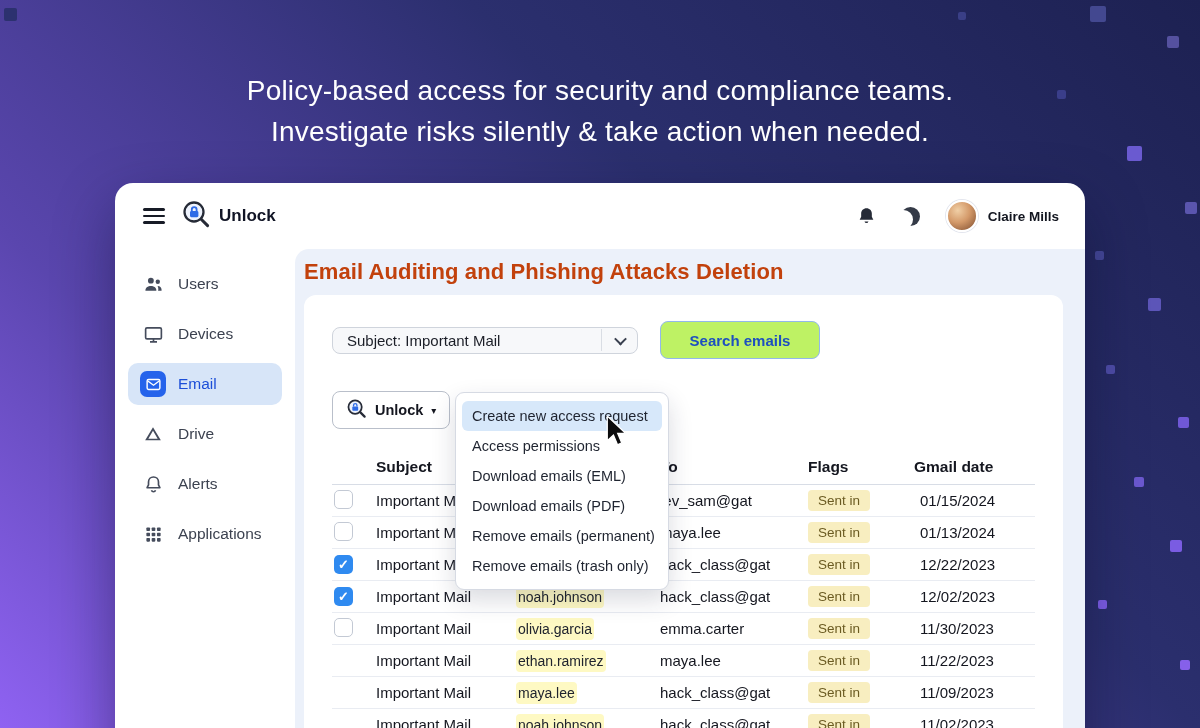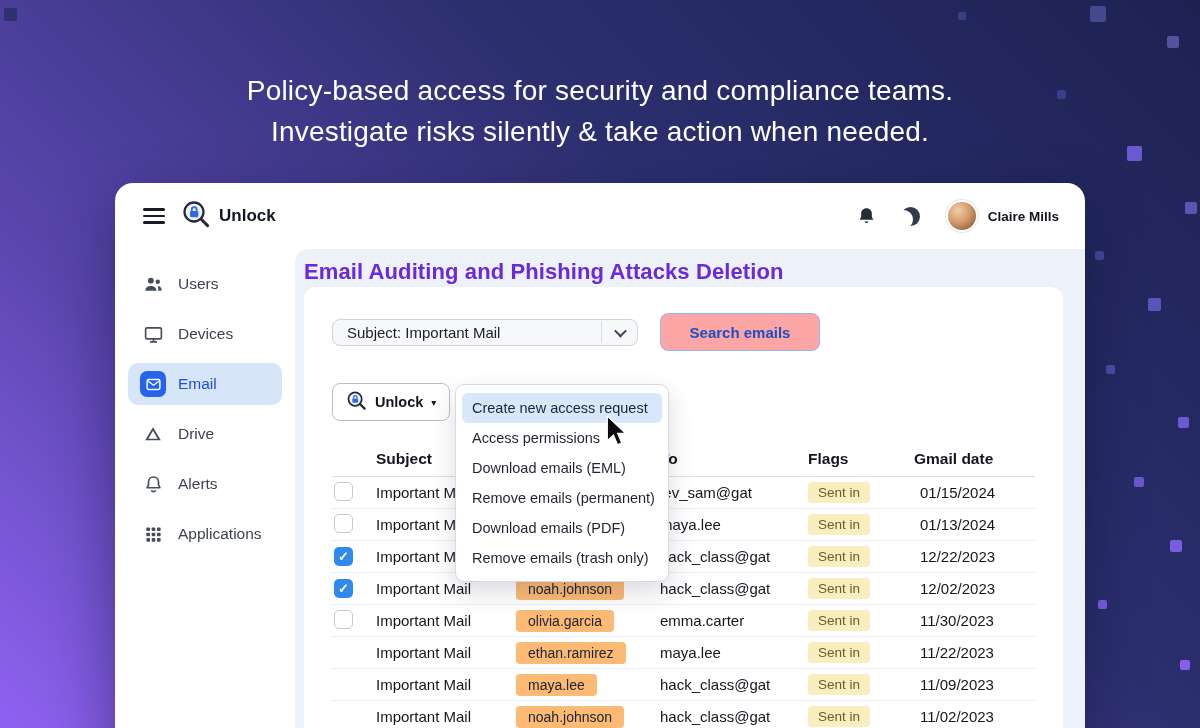--- a/index.html
+++ b/index.html
@@ -36,31 +36,31 @@
                border-radius:10px; cursor:pointer; }
   .side-item.active { background:#d7e5f8; }
   .side-ico { width:26px; height:26px; display:flex; align-items:center; justify-content:center; color:#454c5c; }
   .side-ico.active-ico { background:#2563eb; border-radius:7px; }
   .side-label { font-size:15.5px; color:#3c4250; font-weight:400; }
   .side-item.active .side-label { color:#1d4fd8; font-weight:400; }
 
   
   .main { position:absolute; left:180px; top:66px; right:0; bottom:-100px; background:#ecf1fa;
           border-top-left-radius:14px; padding:8px 22px 24px 9px; }
-  .page-title { font-size:22px; line-height:30px; font-weight:700; color:#6d28d9; margin-bottom:0; letter-spacing:.1px; }
+  .page-title { font-size:22px; line-height:30px; font-weight:700; color:#c2410c; margin-bottom:8px; letter-spacing:.1px; }
 
   .card { position:relative; background:#fff; border-radius:12px; padding:26px 28px; min-height:460px; }
 
   .filter-row { display:flex; align-items:center; gap:22px; }
   .select { width:306px; height:27px; background:#f7f8fa; border:1px solid #cfd4dc; border-radius:8px;
             display:flex; align-items:center; padding:0 12px 0 14px; cursor:pointer; }
   .select-value { flex:1; font-size:15px; color:#1b1e27; }
   .chev-box { display:flex; align-items:center; padding-left:14px; border-left:1px solid #d9dde4; height:22px; }
   .chev { width:9px; height:9px; border-right:2px solid #3a4150; border-bottom:2px solid #3a4150; transform:rotate(45deg) translate(-1px,-1px); }
-  .search-btn { width:160px; height:38px; background:#fca5a5; border:1.5px solid #93b8ea; border-radius:8px;
+  .search-btn { width:160px; height:38px; background:#bef264; border:1.5px solid #93b8ea; border-radius:8px;
                 color:#1d4fc0; font-size:15px; font-weight:700; cursor:pointer; font-family:inherit; }
 
   .unlock-btn { margin-top:32px; display:inline-flex; align-items:center; gap:8px; height:38px; padding:0 13px;
                 background:#fff; border:1.5px solid #b9bfca; border-radius:8px; cursor:pointer; font-family:inherit; }
   .unlock-btn .lbl { font-size:14.5px; font-weight:600; color:#14161f; }
   .caret { font-size:10px; color:#14161f; }
 
   
   .menu { position:absolute; left:151px; top:97px; width:214px; background:#fff; border:1px solid #d6dae3;
           border-radius:9px; box-shadow:0 10px 24px rgba(22,30,60,.16); padding:8px 6px; z-index:40; }
@@ -75,21 +75,21 @@
   .thead, .trow { display:grid; grid-template-columns:44px 140px 144px 148px 106px 1fr; align-items:center; }
   .thead { border-bottom:1px solid #d8dde6; }
   .thead .cell { padding:5px 0 8px; font-size:15.5px; font-weight:700; color:#14161f; }
   .trow { height:32px; border-bottom:1px solid #e9ecf2; }
   .cell { font-size:15px; color:#14161f; overflow:hidden; white-space:nowrap; }
   .cell.date { padding-left:6px; }
   .cb { width:19px; height:19px; border-radius:5px; display:inline-flex; align-items:center; justify-content:center;
         margin-left:2px; cursor:pointer; font-size:13px; line-height:1; }
   .cb.unchecked { background:#fff; border:1.5px solid #c3c9d4; }
   .cb.checked { background:#2f8af0; color:#fff; font-weight:700; }
-  .chip { display:inline-block; background:#fdba74; color:#20242e; border-radius:4px; padding:3px 12px; font-size:14px; }
+  .chip { display:inline-block; background:#fef9c3; color:#20242e; border-radius:4px; padding:3px 2px; font-size:14px; }
   .badge { display:inline-block; background:#f8eec0; color:#6b5b22; border-radius:4px; padding:3px 10px; font-size:13.5px; font-weight:500; }
 </style>
 </head>
 <body>
 
 <div class="deco" style="left:4px;top:8px;width:13px;height:13px;background:#2c316f;"></div>
 <div class="deco" style="left:958px;top:12px;width:8px;height:8px;background:#3a3f86;"></div>
 <div class="deco" style="left:1090px;top:6px;width:16px;height:16px;background:#434890;"></div>
 <div class="deco" style="left:1167px;top:36px;width:12px;height:12px;background:#55519f;"></div>
 <div class="deco" style="left:1057px;top:90px;width:9px;height:9px;background:#3a3e8a;"></div>
@@ -233,22 +233,22 @@
         </span>
         <span class="lbl">Unlock</span>
         <span class="caret">▾</span>
       </button>
 
       
       <div class="menu">
           <div class="menu-item hl">Create new access request</div>
           <div class="menu-item">Access permissions</div>
           <div class="menu-item">Download emails (EML)</div>
+          <div class="menu-item">Download emails (PDF)</div>
           <div class="menu-item">Remove emails (permanent)</div>
-          <div class="menu-item">Download emails (PDF)</div>
           <div class="menu-item">Remove emails (trash only)</div>
         </div>
 
       
       <div class="table">
         <div class="thead">
             <div class="cell"></div>
             <div class="cell">Subject</div>
             <div class="cell">From</div>
             <div class="cell">To</div>

